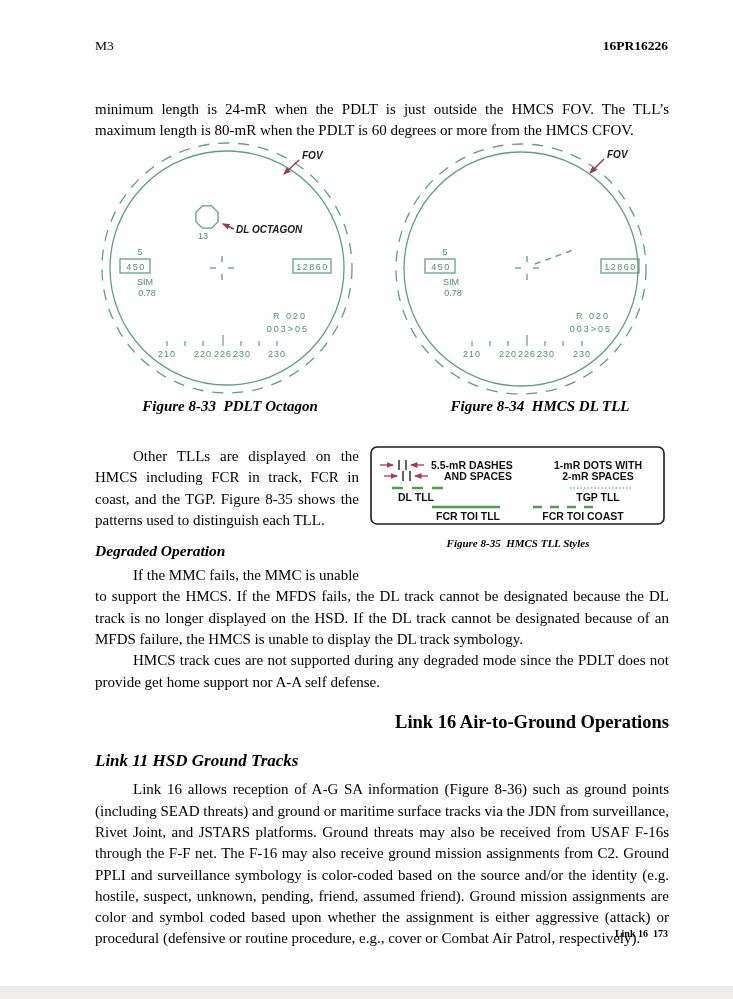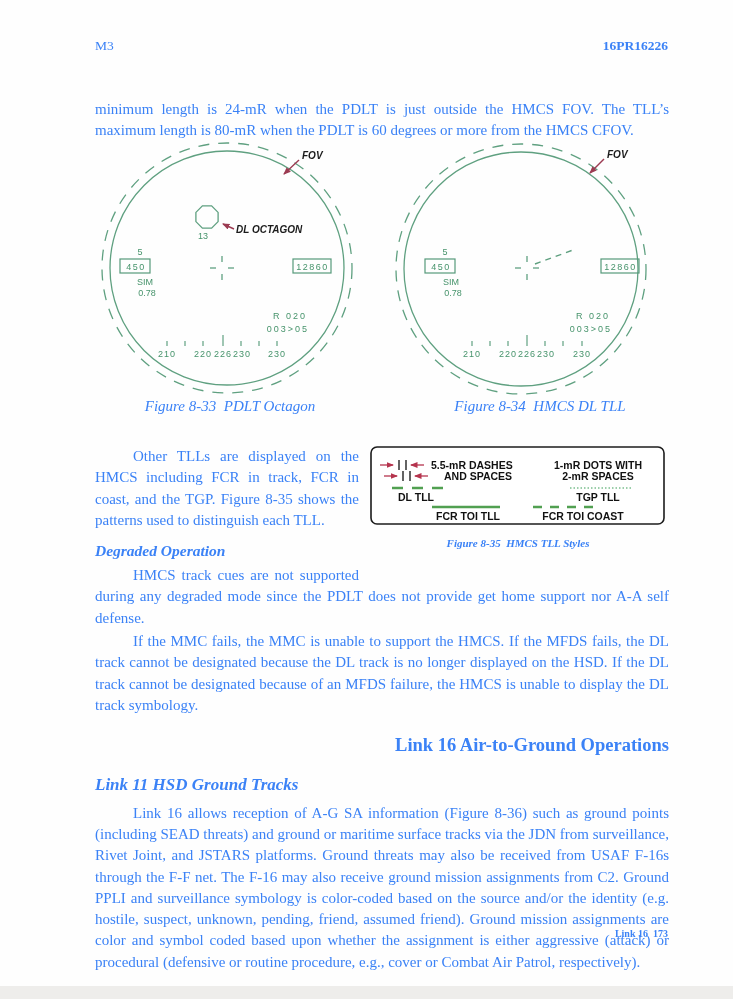--- a/index.html
+++ b/index.html
@@ -1,28 +1,28 @@
 <!DOCTYPE html>
 <html><head>
 <meta charset="utf-8">
 <style>
   html,body{margin:0;padding:0;}
   body{width:733px;height:999px;background:#fff;overflow:hidden;}
   .page{position:relative;width:733px;height:999px;background:#fefefe;
-        font-family:"Liberation Serif",serif;color:#3b82f6;}
+        font-family:"Liberation Serif",serif;color:#000000;}
   .hdr{position:absolute;top:38px;left:95px;width:573px;display:flex;
        justify-content:space-between;font-size:13.5px;}
   .hdr .r{font-weight:bold;}
   .intro{position:absolute;top:84px;left:95px;width:574px;font-size:15px;
          line-height:1.42;text-align:justify;}
   .diag{position:absolute;top:138px;}
   .diag.left{left:85px;}
   .diag.right{left:375px;}
   .caps{position:absolute;top:398px;left:0;width:733px;font-size:15px;}
-  .cap{position:absolute;font-weight:normal;font-style:italic;white-space:nowrap;}
+  .cap{position:absolute;font-weight:bold;font-style:italic;white-space:nowrap;}
   .cap.c33{left:230px;transform:translateX(-50%);}
   .cap.c34{left:540px;transform:translateX(-50%);}
   .main{position:absolute;top:446px;left:95px;width:574px;font-size:15px;line-height:1.42;}
   .figfloat{float:right;width:302px;margin-left:8px;margin-bottom:19px;text-align:center;}
   .figfloat .fcap{font-weight:bold;font-style:italic;font-size:11px;margin-top:4px;}
   .p{ text-align:justify;margin:0;}
   .p.ind{text-indent:38px;}
   .subhead{font-weight:bold;font-style:italic;font-size:15.5px;margin:9px 0 3px 0;}
   .sechead{font-weight:bold;font-size:18.5px;margin:16px 0 8px 0;text-align:right;}
   .subsec{font-weight:bold;font-style:italic;font-size:17px;margin:14px 0 6px 0;}
@@ -165,22 +165,22 @@
         <line x1="200" y1="42" x2="262" y2="42" stroke="#7bbf8e" stroke-width="1.6" stroke-dasharray="1.5 2"></line>
         <text class="f35t" x="228" y="55" text-anchor="middle">TGP TLL</text>
         <line x1="163" y1="61" x2="223" y2="61" stroke="#51a051" stroke-width="2.6" stroke-dasharray="9 8"></line>
         <text class="f35t" x="213" y="74" text-anchor="middle">FCR TOI COAST</text>
       </svg>
       <div class="fcap">Figure 8-35&nbsp; HMCS TLL Styles</div>
     </div>
 
     <p class="p ind">Other TLLs are displayed on the HMCS including FCR in track, FCR in coast, and the TGP. Figure 8-35 shows the patterns used to distinguish each TLL.</p>
     <div class="subhead">Degraded Operation</div>
+    <p class="p ind" style="margin-top:2px;">If the MMC fails, the MMC is unable to support the HMCS. If the MFDS fails, the DL track cannot be designated because the DL track is no longer displayed on the HSD. If the DL track cannot be designated because of an MFDS failure, the HMCS is unable to display the DL track symbology.</p>
     <p class="p ind">HMCS track cues are not supported during any degraded mode since the PDLT does not provide get home support nor A-A self defense.</p>
-    <p class="p ind" style="margin-top:2px;">If the MMC fails, the MMC is unable to support the HMCS. If the MFDS fails, the DL track cannot be designated because the DL track is no longer displayed on the HSD. If the DL track cannot be designated because of an MFDS failure, the HMCS is unable to display the DL track symbology.</p>
 
     <div class="sechead">Link 16 Air-to-Ground Operations</div>
     <div class="subsec">Link 11 HSD Ground Tracks</div>
     <p class="p ind">Link 16 allows reception of A-G SA information (Figure 8-36) such as ground points (including SEAD threats) and ground or maritime surface tracks via the JDN from surveillance, Rivet Joint, and JSTARS platforms. Ground threats may also be received from USAF F-16s through the F-F net. The F-16 may also receive ground mission assignments from C2. Ground PPLI and surveillance symbology is color-coded based on the source and/or the identity (e.g. hostile, suspect, unknown, pending, friend, assumed friend). Ground mission assignments are color and symbol coded based upon whether the assignment is either aggressive (attack) or procedural (defensive or routine procedure, e.g., cover or Combat Air Patrol, respectively).</p>
   </div>
 
   <div class="footer">Link 16&nbsp; 173</div>
   <div class="botstrip"></div>
 </div>
 

